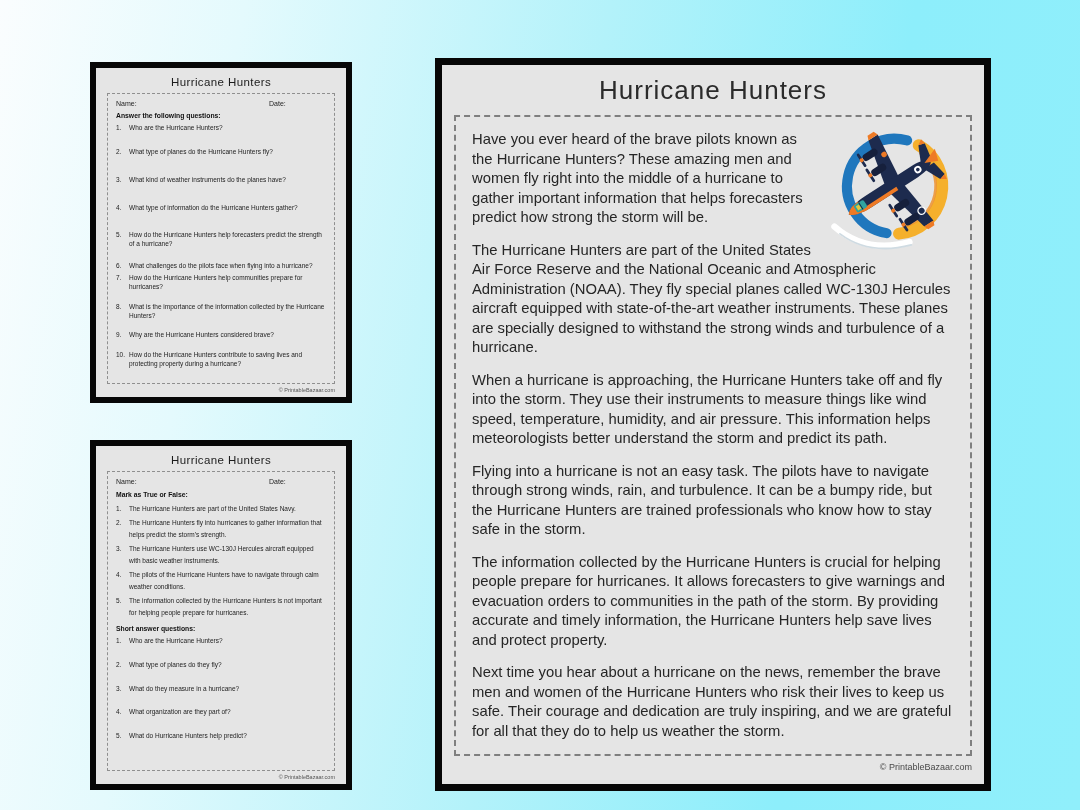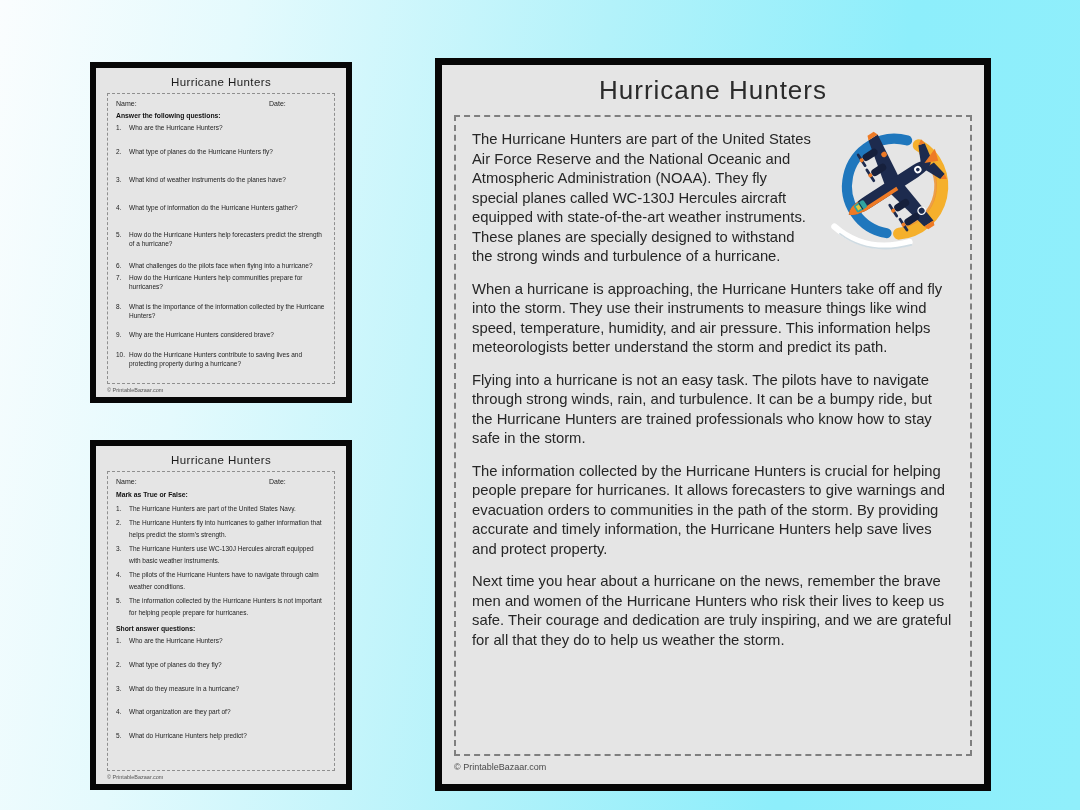--- a/index.html
+++ b/index.html
@@ -41,21 +41,21 @@
   .p1-q1{margin-bottom:15px;} .p1-q2{margin-bottom:19px;} .p1-q3{margin-bottom:20px;}
   .p1-q4{margin-bottom:18px;} .p1-q5{margin-bottom:13px;} .p1-q6{margin-bottom:4px;}
   .p1-q7{margin-bottom:11px;} .p1-q8{margin-bottom:11px;} .p1-q9{margin-bottom:11px;}
   .p1-q10{margin-bottom:0;}
   
   .tf-row{line-height:1.85;margin-bottom:2px;}
   .sa-row{margin-bottom:15px;}
   .sa-row:last-child{margin-bottom:0;}
   .ws-heading.mt{margin-top:6px;}
   .page-footer{
-    text-align:left;font-size:5.5px;color:#555;padding:3px 0 1px;flex:0 0 auto;
+    text-align:right;font-size:5.5px;color:#555;padding:3px 0 1px;flex:0 0 auto;
   }
   
   .page3{left:435px;top:58px;width:556px;height:733px;border-width:7px;}
   .page3 .page-inner{padding:8px 12px 4px;}
   .passage-title{
     text-align:center;font-size:26px;font-weight:400;color:#2b2b2b;
     letter-spacing:1px;margin:2px 0 9px;
   }
   .passage-box{
     border:2px dashed #7f7f7f;flex:1;overflow:hidden;
@@ -238,20 +238,21 @@
               <circle cx="9" cy="40" r="4" fill="#1d2b4e" stroke="#ffffff" stroke-width="1.5"></circle>
 
               <polygon points="36,-3 45,-22 52,-20 49,-3" fill="#1d2b4e"></polygon>
               <polygon points="36,3 45,22 52,20 49,3" fill="#1d2b4e"></polygon>
               <polygon points="45,-22 52,-20 51,-26" fill="#ee7a25"></polygon>
               <polygon points="45,22 52,20 51,26" fill="#ee7a25"></polygon>
               <polygon points="40,-2 58,-9 54,4" fill="#ee7a25"></polygon>
             </g>
           </svg>
         </div>
+        <p>Have you ever heard of the brave pilots known as the Hurricane Hunters? These amazing men and women fly right into the middle of a hurricane to gather important information that helps forecasters predict how strong the storm will be.</p>
         <p>The Hurricane Hunters are part of the United States Air Force Reserve and the National Oceanic and Atmospheric Administration (NOAA). They fly special planes called WC-130J Hercules aircraft equipped with state-of-the-art weather instruments. These planes are specially designed to withstand the strong winds and turbulence of a hurricane.</p>
         <p>When a hurricane is approaching, the Hurricane Hunters take off and fly into the storm. They use their instruments to measure things like wind speed, temperature, humidity, and air pressure. This information helps meteorologists better understand the storm and predict its path.</p>
         <p>Flying into a hurricane is not an easy task. The pilots have to navigate through strong winds, rain, and turbulence. It can be a bumpy ride, but the Hurricane Hunters are trained professionals who know how to stay safe in the storm.</p>
         <p>The information collected by the Hurricane Hunters is crucial for helping people prepare for hurricanes. It allows forecasters to give warnings and evacuation orders to communities in the path of the storm. By providing accurate and timely information, the Hurricane Hunters help save lives and protect property.</p>
         <p>Next time you hear about a hurricane on the news, remember the brave men and women of the Hurricane Hunters who risk their lives to keep us safe. Their courage and dedication are truly inspiring, and we are grateful for all that they do to help us weather the storm.</p>
       </div>
       <div class="page-footer">© PrintableBazaar.com</div>
     </div>
   </div>
 

